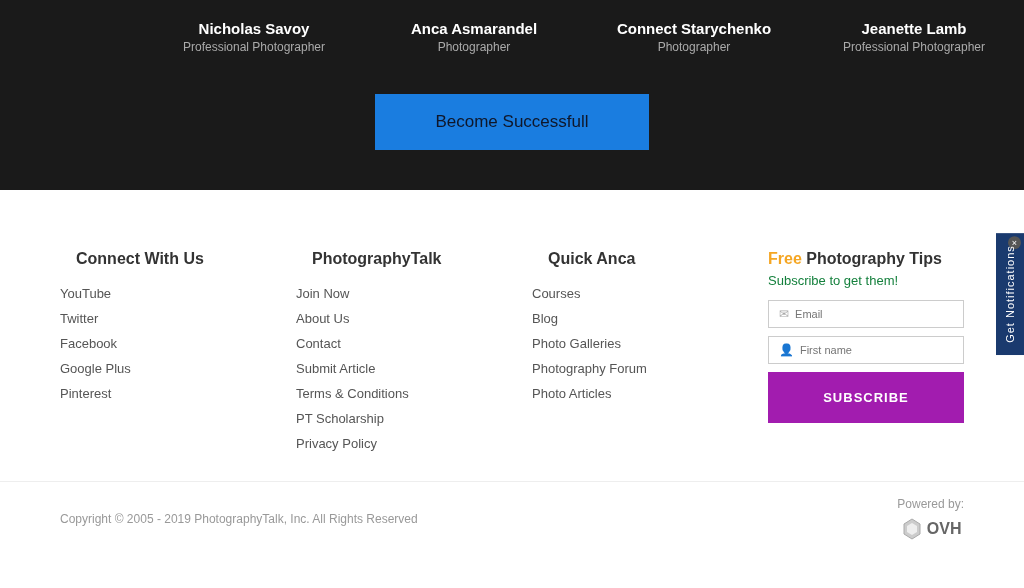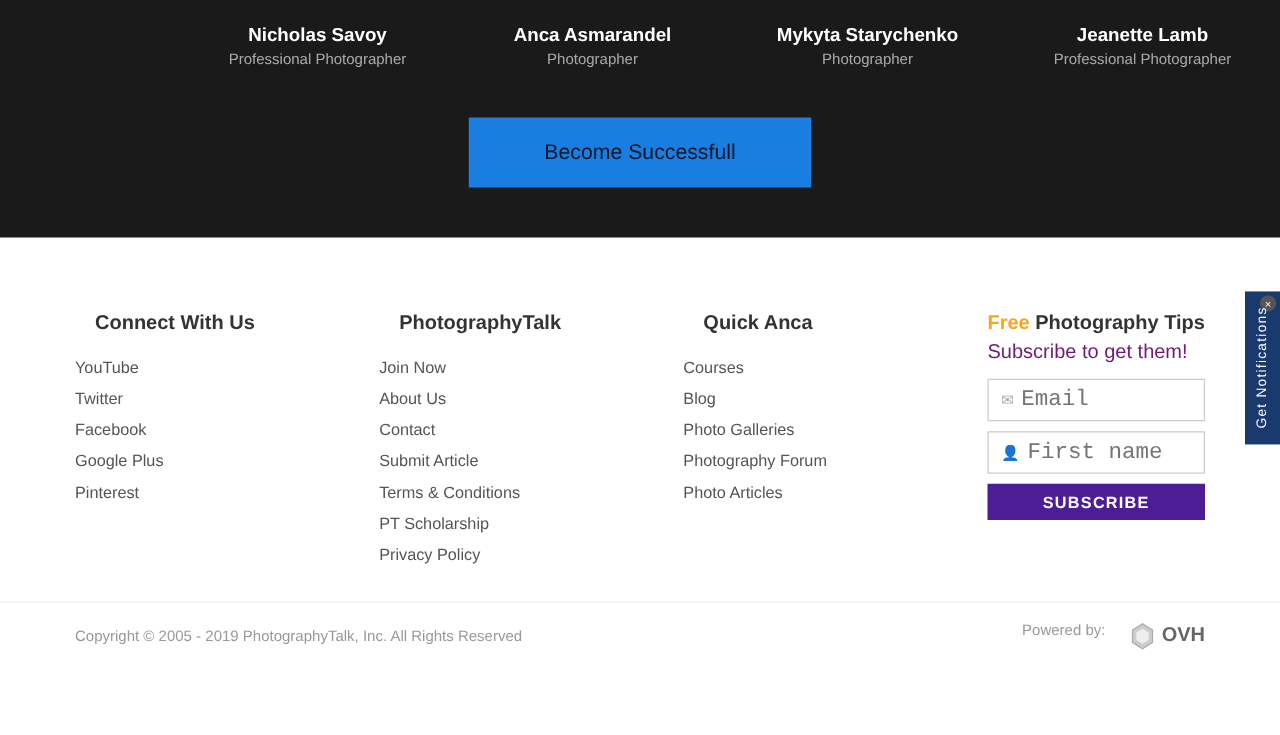--- a/index.html
+++ b/index.html
@@ -72,88 +72,88 @@
       display: block;
       color: #555;
       font-size: 13px;
       text-decoration: none;
       margin-bottom: 10px;
       cursor: pointer;
     }
 
     
     .newsletter-col {
-      width: 174px;
+      width: 196px;
       flex-shrink: 0;
     }
     .newsletter-title {
       font-size: 16px;
       font-weight: bold;
       color: #333;
       margin-bottom: 5px;
     }
     .newsletter-title span.free {
       color: #f5a623;
     }
     .newsletter-subtitle {
-      font-size: 16px;
-      color: #701a75;
+      font-size: 13px;
+      color: #15803d;
       margin-bottom: 12px;
     }
     .input-wrapper {
       display: flex;
       align-items: center;
       border: 1px solid #ccc;
       padding: 6px 10px;
       margin-bottom: 8px;
       background: #fff;
     }
     .input-icon {
       color: #aaa;
       margin-right: 6px;
       font-size: 12px;
     }
     .input-field {
       border: none;
       outline: none;
-      font-size: 18px;
+      font-size: 11px;
       color: #0f766e;
       width: 100%;
-      font-family: Liberation Mono, monospace;
     }
     .subscribe-btn {
-      background: #4c1d95;
+      background: #a21caf;
       color: #fff;
       border: none;
       width: 100%;
-      padding: 7px;
+      padding: 18px;
       font-size: 13px;
       font-weight: bold;
       letter-spacing: 1px;
       cursor: pointer;
     }
 
     
     .bottom-bar {
       border-top: 1px solid #eee;
       padding: 15px 60px;
       display: flex;
       justify-content: space-between;
       align-items: center;
     }
     .copyright-text {
       font-size: 12px;
       color: #999;
     }
     .powered-by {
       display: flex;
-      align-items: flex-start;
-      gap: 18px;
+      align-items: center;
+      gap: 6px;
       font-size: 12px;
       color: #999;
+      flex-direction: column;
     }
     .ovh-logo {
       display: flex;
       align-items: center;
       gap: 3px;
     }
     .ovh-icon {
       width: 24px;
       height: 24px;
     }
@@ -210,21 +210,21 @@
   <div class="photographers-row">
     <div class="photographer-item">
       <span class="photographer-name">Nicholas Savoy</span>
       <span class="photographer-title">Professional Photographer</span>
     </div>
     <div class="photographer-item">
       <span class="photographer-name">Anca Asmarandel</span>
       <span class="photographer-title">Photographer</span>
     </div>
     <div class="photographer-item">
-      <span class="photographer-name">Mykyta Starychenko</span>
+      <span class="photographer-name">Connect Starychenko</span>
       <span class="photographer-title">Photographer</span>
     </div>
     <div class="photographer-item">
       <span class="photographer-name">Jeanette Lamb</span>
       <span class="photographer-title">Professional Photographer</span>
     </div>
   </div>
   <button class="become-btn">Become Successfull</button>
 </div>
 

